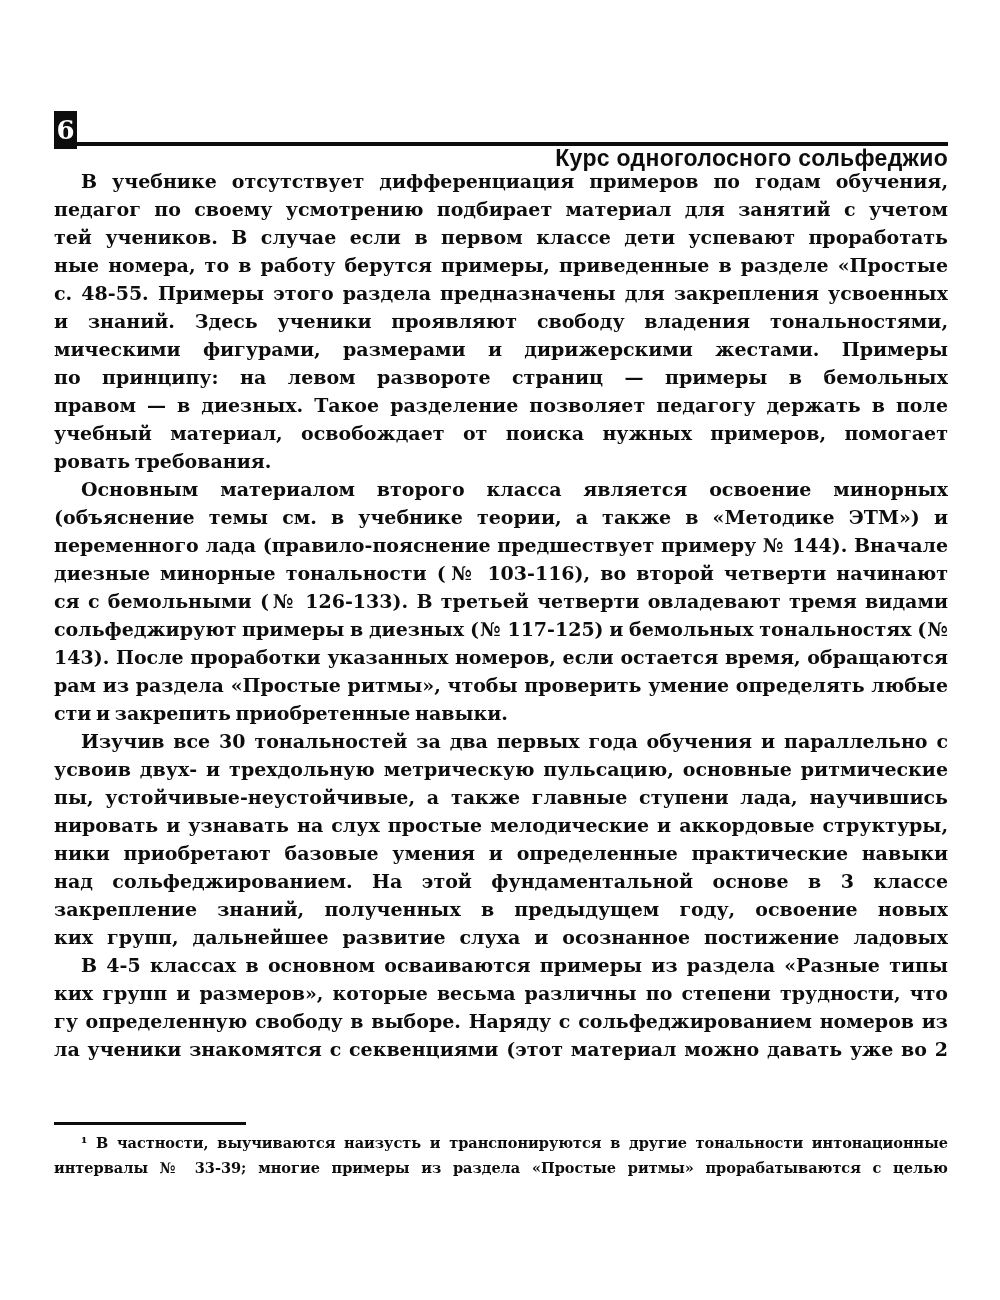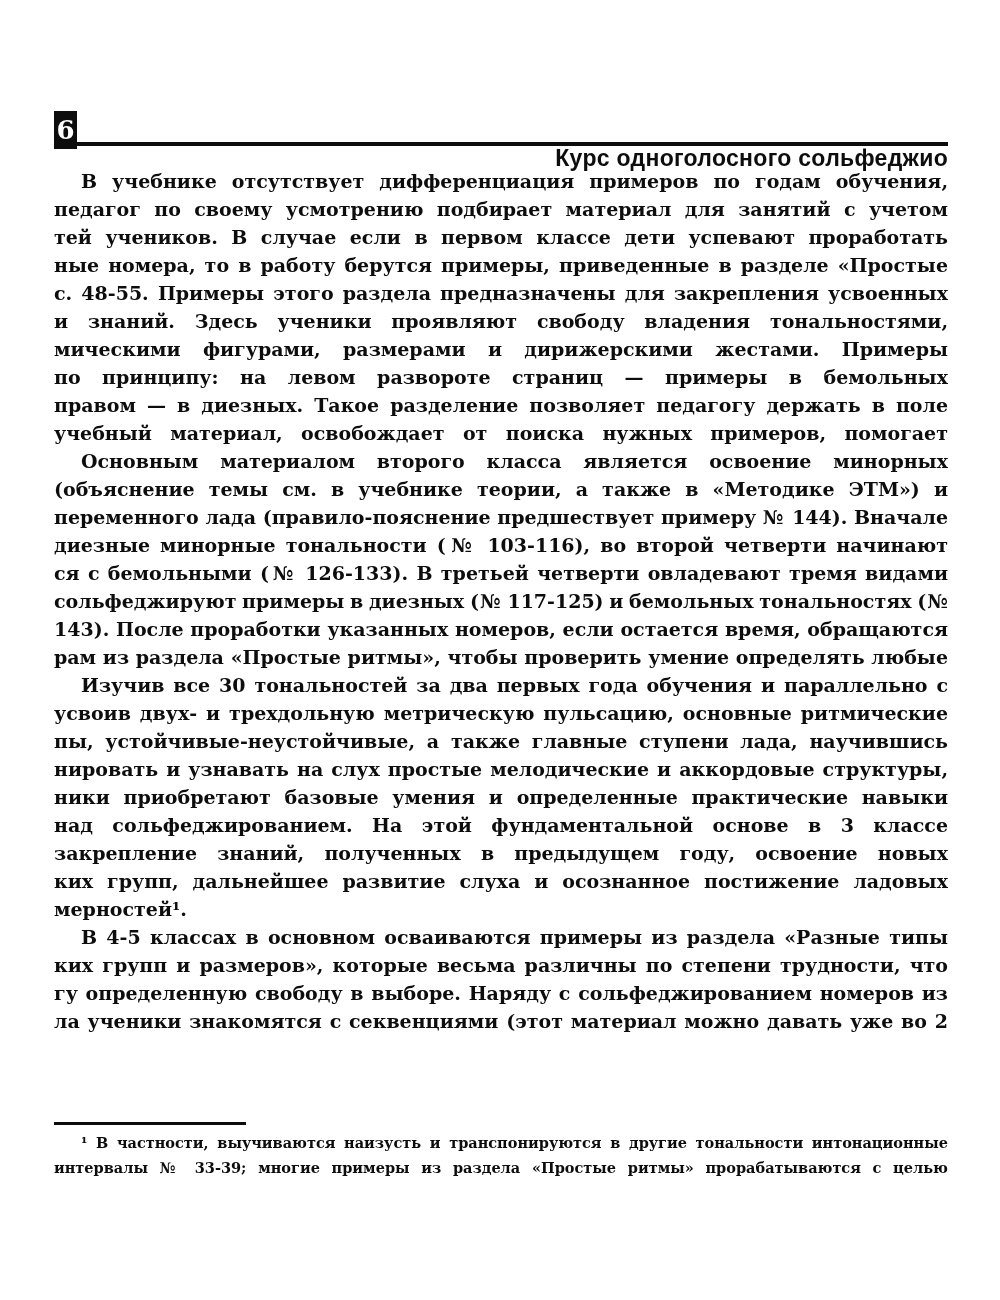--- a/index.html
+++ b/index.html
@@ -60,41 +60,42 @@
         <div class="line first">В учебнике отсутствует дифференциация примеров по годам обучения, поэтому</div>
         <div class="line">педагог по своему усмотрению подбирает материал для занятий с учетом возможнос-</div>
         <div class="line">тей учеников. В случае если в первом классе дети успевают проработать вышеуказан-</div>
         <div class="line">ные номера, то в работу берутся примеры, приведенные в разделе «Простые ритмы»,</div>
         <div class="line">с. 48-55. Примеры этого раздела предназначены для закрепления усвоенных навыков</div>
         <div class="line">и знаний. Здесь ученики проявляют свободу владения тональностями, простыми рит-</div>
         <div class="line">мическими фигурами, размерами и дирижерскими жестами. Примеры расположены</div>
         <div class="line">по принципу: на левом развороте страниц — примеры в бемольных тональностях, на</div>
         <div class="line">правом — в диезных. Такое разделение позволяет педагогу держать в поле зрения</div>
         <div class="line">учебный материал, освобождает от поиска нужных примеров, помогает систематизи-</div>
+        <div class="line last">ровать требования.</div>
       </div>
       <div class="para">
         <div class="line first">Основным материалом второго класса является освоение минорных тональностей</div>
         <div class="line">(объяснение темы см. в учебнике теории, а также в «Методике ЭТМ») и параллельно-</div>
         <div class="line">переменного лада (правило-пояснение предшествует примеру № 144). Вначале изучают</div>
         <div class="line">диезные минорные тональности (№ 103-116), во второй четверти начинают знакомить-</div>
         <div class="line">ся с бемольными (№ 126-133). В третьей четверти овладевают тремя видами минора —</div>
         <div class="line">сольфеджируют примеры в диезных (№ 117-125) и бемольных тональностях (№ 134-</div>
         <div class="line">143). После проработки указанных номеров, если остается время, обращаются к приме-</div>
         <div class="line">рам из раздела «Простые ритмы», чтобы проверить умение определять любые тонально-</div>
+        <div class="line last">сти и закрепить приобретенные навыки.</div>
       </div>
       <div class="para">
         <div class="line first">Изучив все 30 тональностей за два первых года обучения и параллельно с этим</div>
         <div class="line">усвоив двух- и трехдольную метрическую пульсацию, основные ритмические груп-</div>
         <div class="line">пы, устойчивые-неустойчивые, а также главные ступени лада, научившись инто-</div>
         <div class="line">нировать и узнавать на слух простые мелодические и аккордовые структуры, уче-</div>
         <div class="line">ники приобретают базовые умения и определенные практические навыки работы</div>
         <div class="line">над сольфеджированием. На этой фундаментальной основе в 3 классе происходит</div>
         <div class="line">закрепление знаний, полученных в предыдущем году, освоение новых ритмичес-</div>
         <div class="line">ких групп, дальнейшее развитие слуха и осознанное постижение ладовых законо-</div>
-        <div class="line last">мерностей¹.</div>
       </div>
       <div class="para">
         <div class="line first">В 4-5 классах в основном осваиваются примеры из раздела «Разные типы ритмичес-</div>
         <div class="line">ких групп и размеров», которые весьма различны по степени трудности, что дает педаго-</div>
         <div class="line">гу определенную свободу в выборе. Наряду с сольфеджированием номеров из этого разде-</div>
         <div class="line">ла ученики знакомятся с секвенциями (этот материал можно давать уже во 2 классе),</div>
       </div>
     </main>
 
   <div class="footnote-rule"></div>

